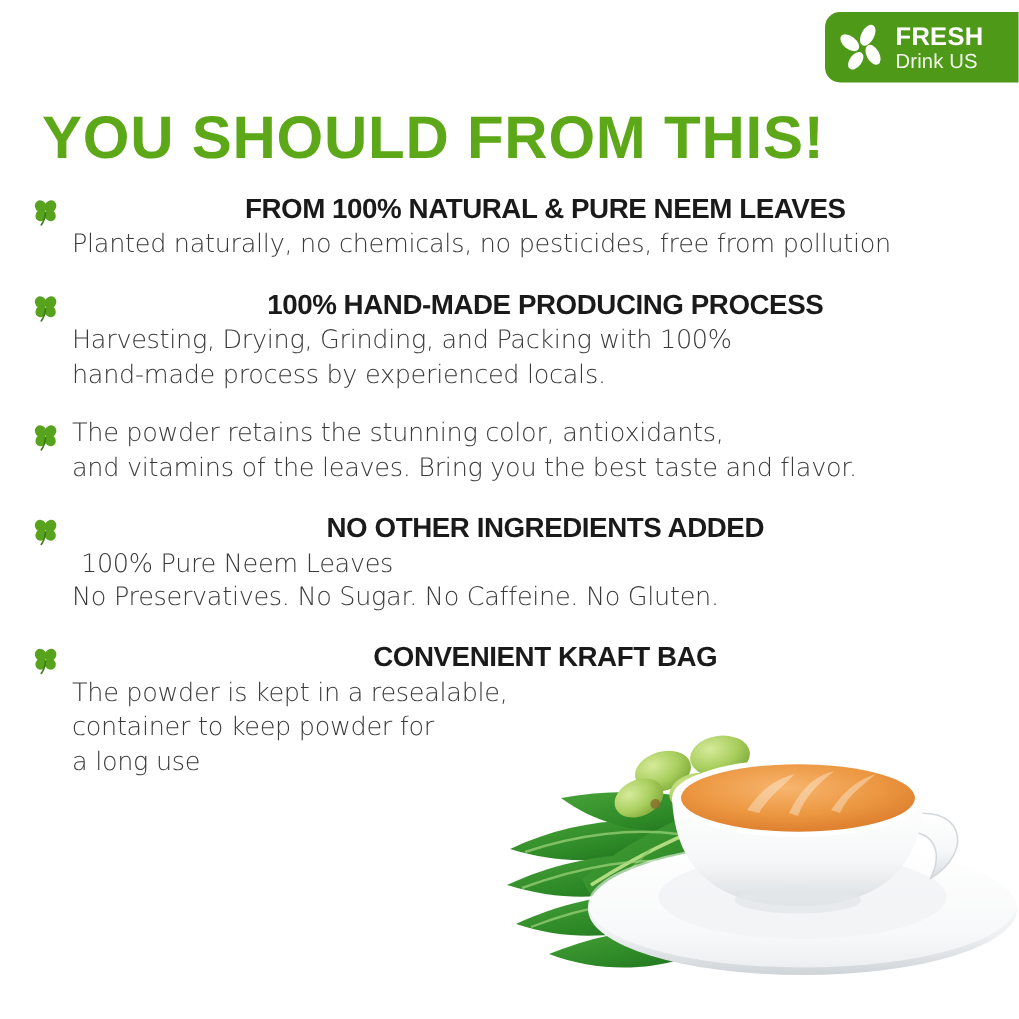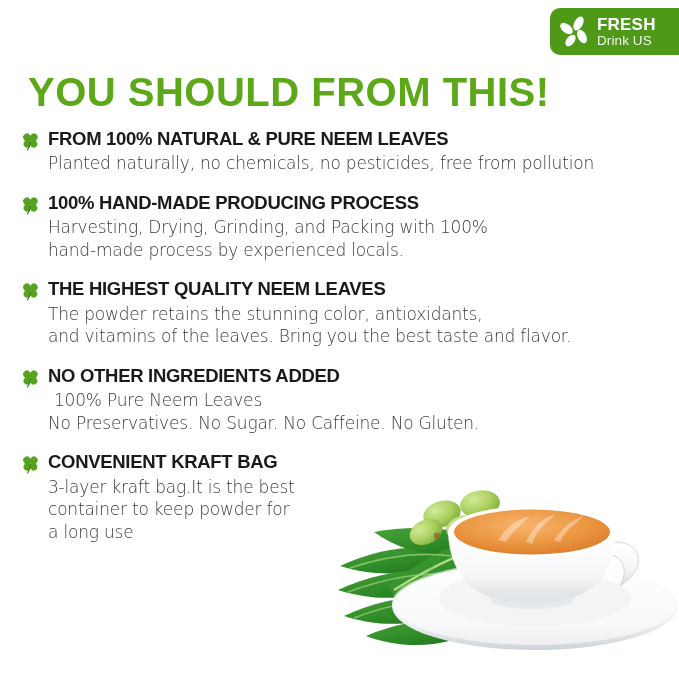--- a/index.html
+++ b/index.html
@@ -90,20 +90,21 @@
     height: 21px;
   }
   .feature-title {
     font-family: "Liberation Sans", sans-serif;
     font-size: 18.5px;
     font-weight: bold;
     color: #1a1a1a;
     letter-spacing: -0.3px;
     line-height: 1.15;
     white-space: nowrap;
+    text-align: center;
   }
   .feature-lines {
     margin-top: 3px;
   }
   .feature-line {
     font-family: "DejaVu Sans", sans-serif;
     font-size: 17px;
     font-weight: 300;
     color: #3a3a3a;
     letter-spacing: -0.2px;
@@ -179,21 +180,20 @@
     <div class="feature-item">
       <span class="feature-bullet"><svg viewBox="0 0 24 24" width="21" height="21" aria-hidden="true">
           <g fill="#57a31e">
             <ellipse cx="8.2" cy="7.6" rx="4.3" ry="4.9" transform="rotate(-35 8.2 7.6)"></ellipse>
             <ellipse cx="15.6" cy="7.6" rx="4.3" ry="4.9" transform="rotate(35 15.6 7.6)"></ellipse>
             <ellipse cx="8.4" cy="14.4" rx="4.1" ry="4.6" transform="rotate(35 8.4 14.4)"></ellipse>
             <ellipse cx="15.4" cy="14.4" rx="4.1" ry="4.6" transform="rotate(-35 15.4 14.4)"></ellipse>
           </g>
           <path d="M11.8 12.4 C 11.4 16.6 10.2 19.6 8.6 21.6" stroke="#3e7d14" stroke-width="1.3" fill="none" stroke-linecap="round"></path>
         </svg></span>
-      <div class="feature-title">THE HIGHEST QUALITY NEEM LEAVES</div>
       <div class="feature-lines">
         <div class="feature-line">The powder retains the stunning color, antioxidants,</div>
         <div class="feature-line">and vitamins of the leaves. Bring you the best taste and flavor.</div>
       </div>
     </div>
     <div class="feature-item">
       <span class="feature-bullet"><svg viewBox="0 0 24 24" width="21" height="21" aria-hidden="true">
           <g fill="#57a31e">
             <ellipse cx="8.2" cy="7.6" rx="4.3" ry="4.9" transform="rotate(-35 8.2 7.6)"></ellipse>
             <ellipse cx="15.6" cy="7.6" rx="4.3" ry="4.9" transform="rotate(35 15.6 7.6)"></ellipse>
@@ -213,21 +213,21 @@
           <g fill="#57a31e">
             <ellipse cx="8.2" cy="7.6" rx="4.3" ry="4.9" transform="rotate(-35 8.2 7.6)"></ellipse>
             <ellipse cx="15.6" cy="7.6" rx="4.3" ry="4.9" transform="rotate(35 15.6 7.6)"></ellipse>
             <ellipse cx="8.4" cy="14.4" rx="4.1" ry="4.6" transform="rotate(35 8.4 14.4)"></ellipse>
             <ellipse cx="15.4" cy="14.4" rx="4.1" ry="4.6" transform="rotate(-35 15.4 14.4)"></ellipse>
           </g>
           <path d="M11.8 12.4 C 11.4 16.6 10.2 19.6 8.6 21.6" stroke="#3e7d14" stroke-width="1.3" fill="none" stroke-linecap="round"></path>
         </svg></span>
       <div class="feature-title">CONVENIENT KRAFT BAG</div>
       <div class="feature-lines">
-        <div class="feature-line">3-layer kraft bag.It is the best</div>
+        <div class="feature-line">The powder is kept in a resealable,</div>
         <div class="feature-line">container to keep powder for</div>
         <div class="feature-line">a long use</div>
       </div>
     </div>
   </div>
 
 <div id="product-photo">
   <svg viewBox="0 0 349 209" width="349" height="209" aria-hidden="true">
     <defs>
       <radialGradient id="teaGrad" cx="45%" cy="35%" r="72%">

